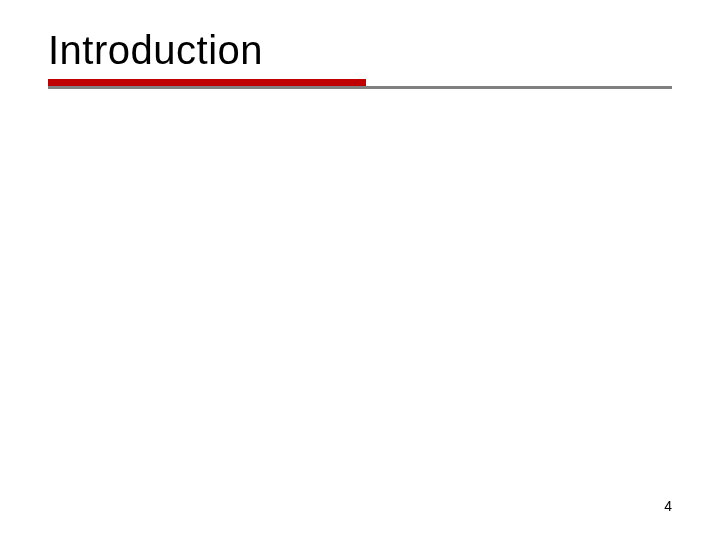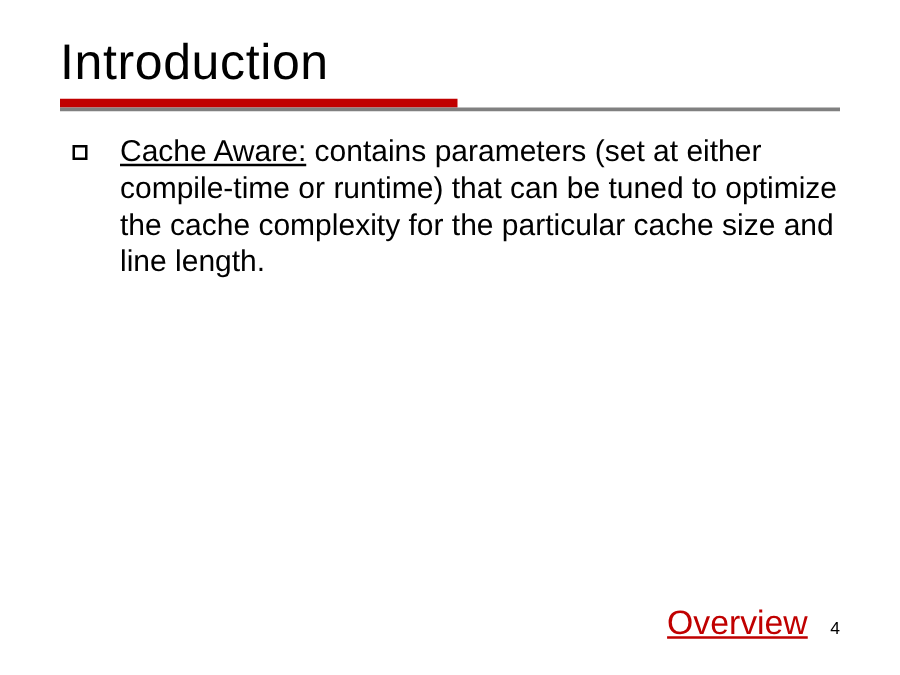--- a/index.html
+++ b/index.html
@@ -87,28 +87,21 @@
 
   <h1 class="title">Introduction</h1>
 
   <div class="rule-wrap">
     <div class="rule-red"></div>
     <div class="rule-gray"></div>
   </div>
 
   <div class="body">
 
-    <div class="item">
-      <span class="bullet"></span>
-      <span class="text">
-        <span class="term">Cache Aware:</span><span> contains parameters (set at either compile-time or runtime) that can be tuned to optimize the cache complexity for the particular cache size and line length.</span>
-      </span>
-    </div>
 
 
   </div>
 
   <div class="footer">
-    <a class="link" href="#">Overview</a>
     <span class="pagenum">4</span>
   </div>
 
 </div>
 
 </body></html>

